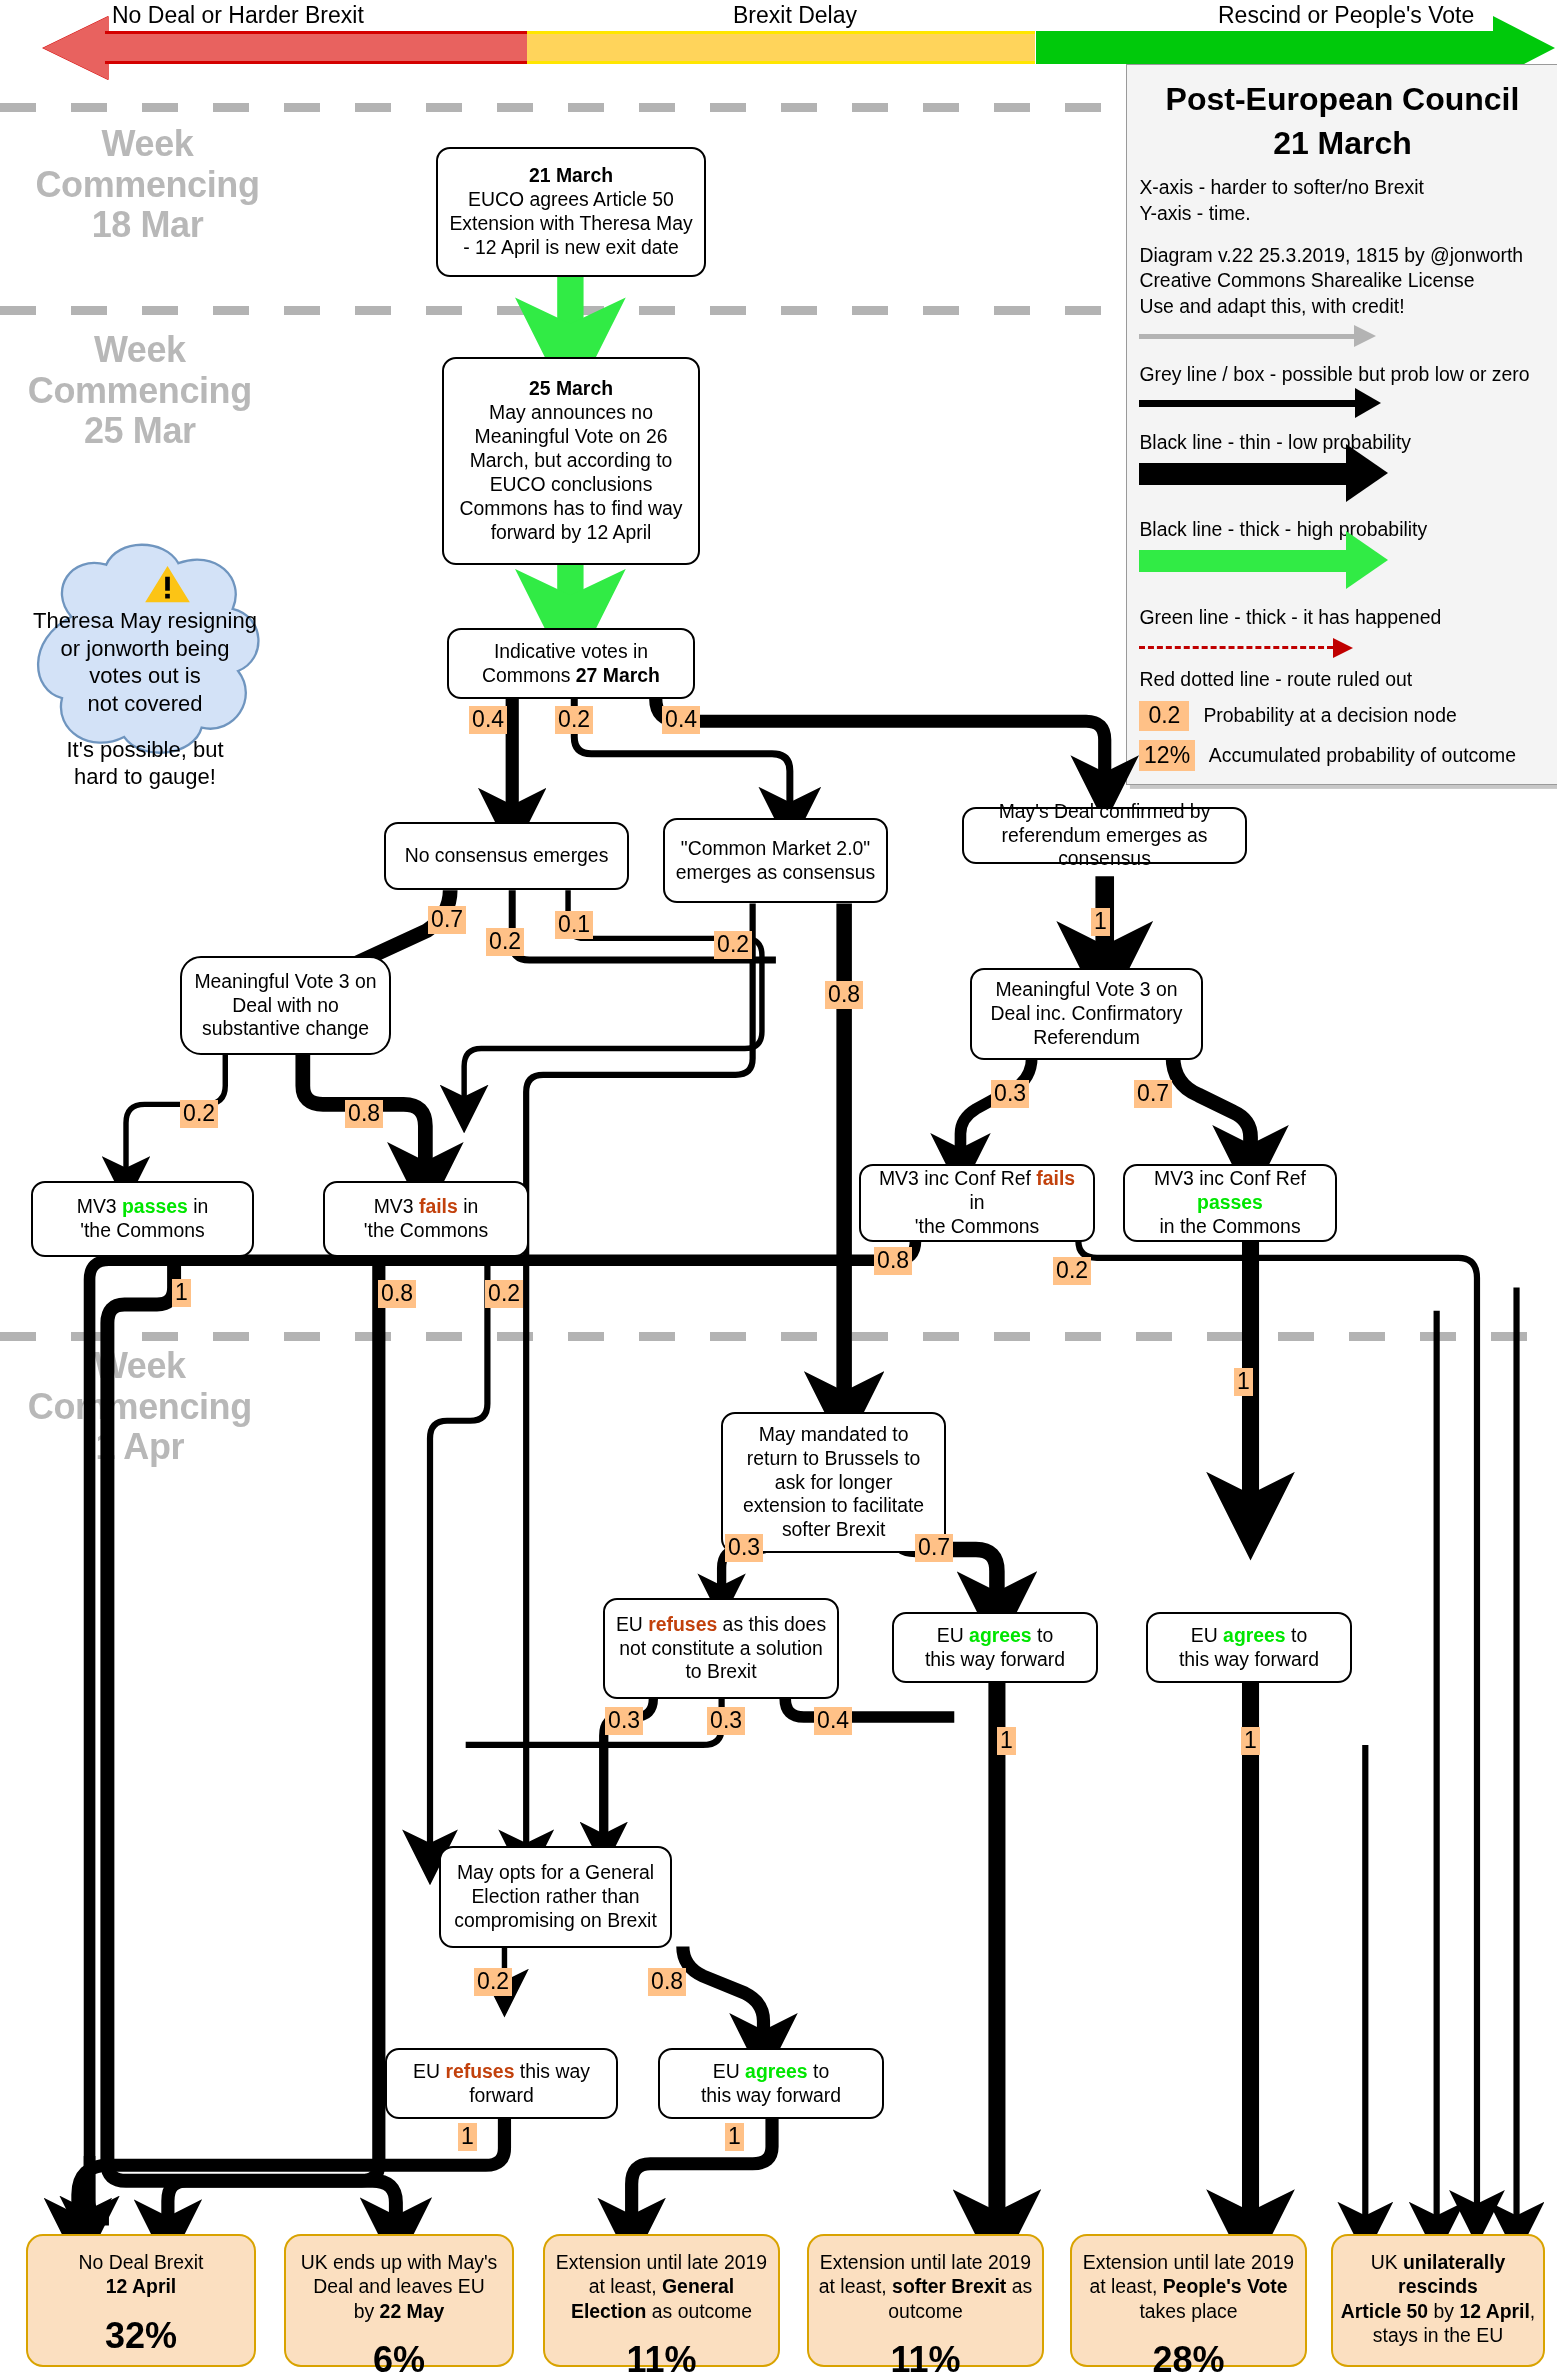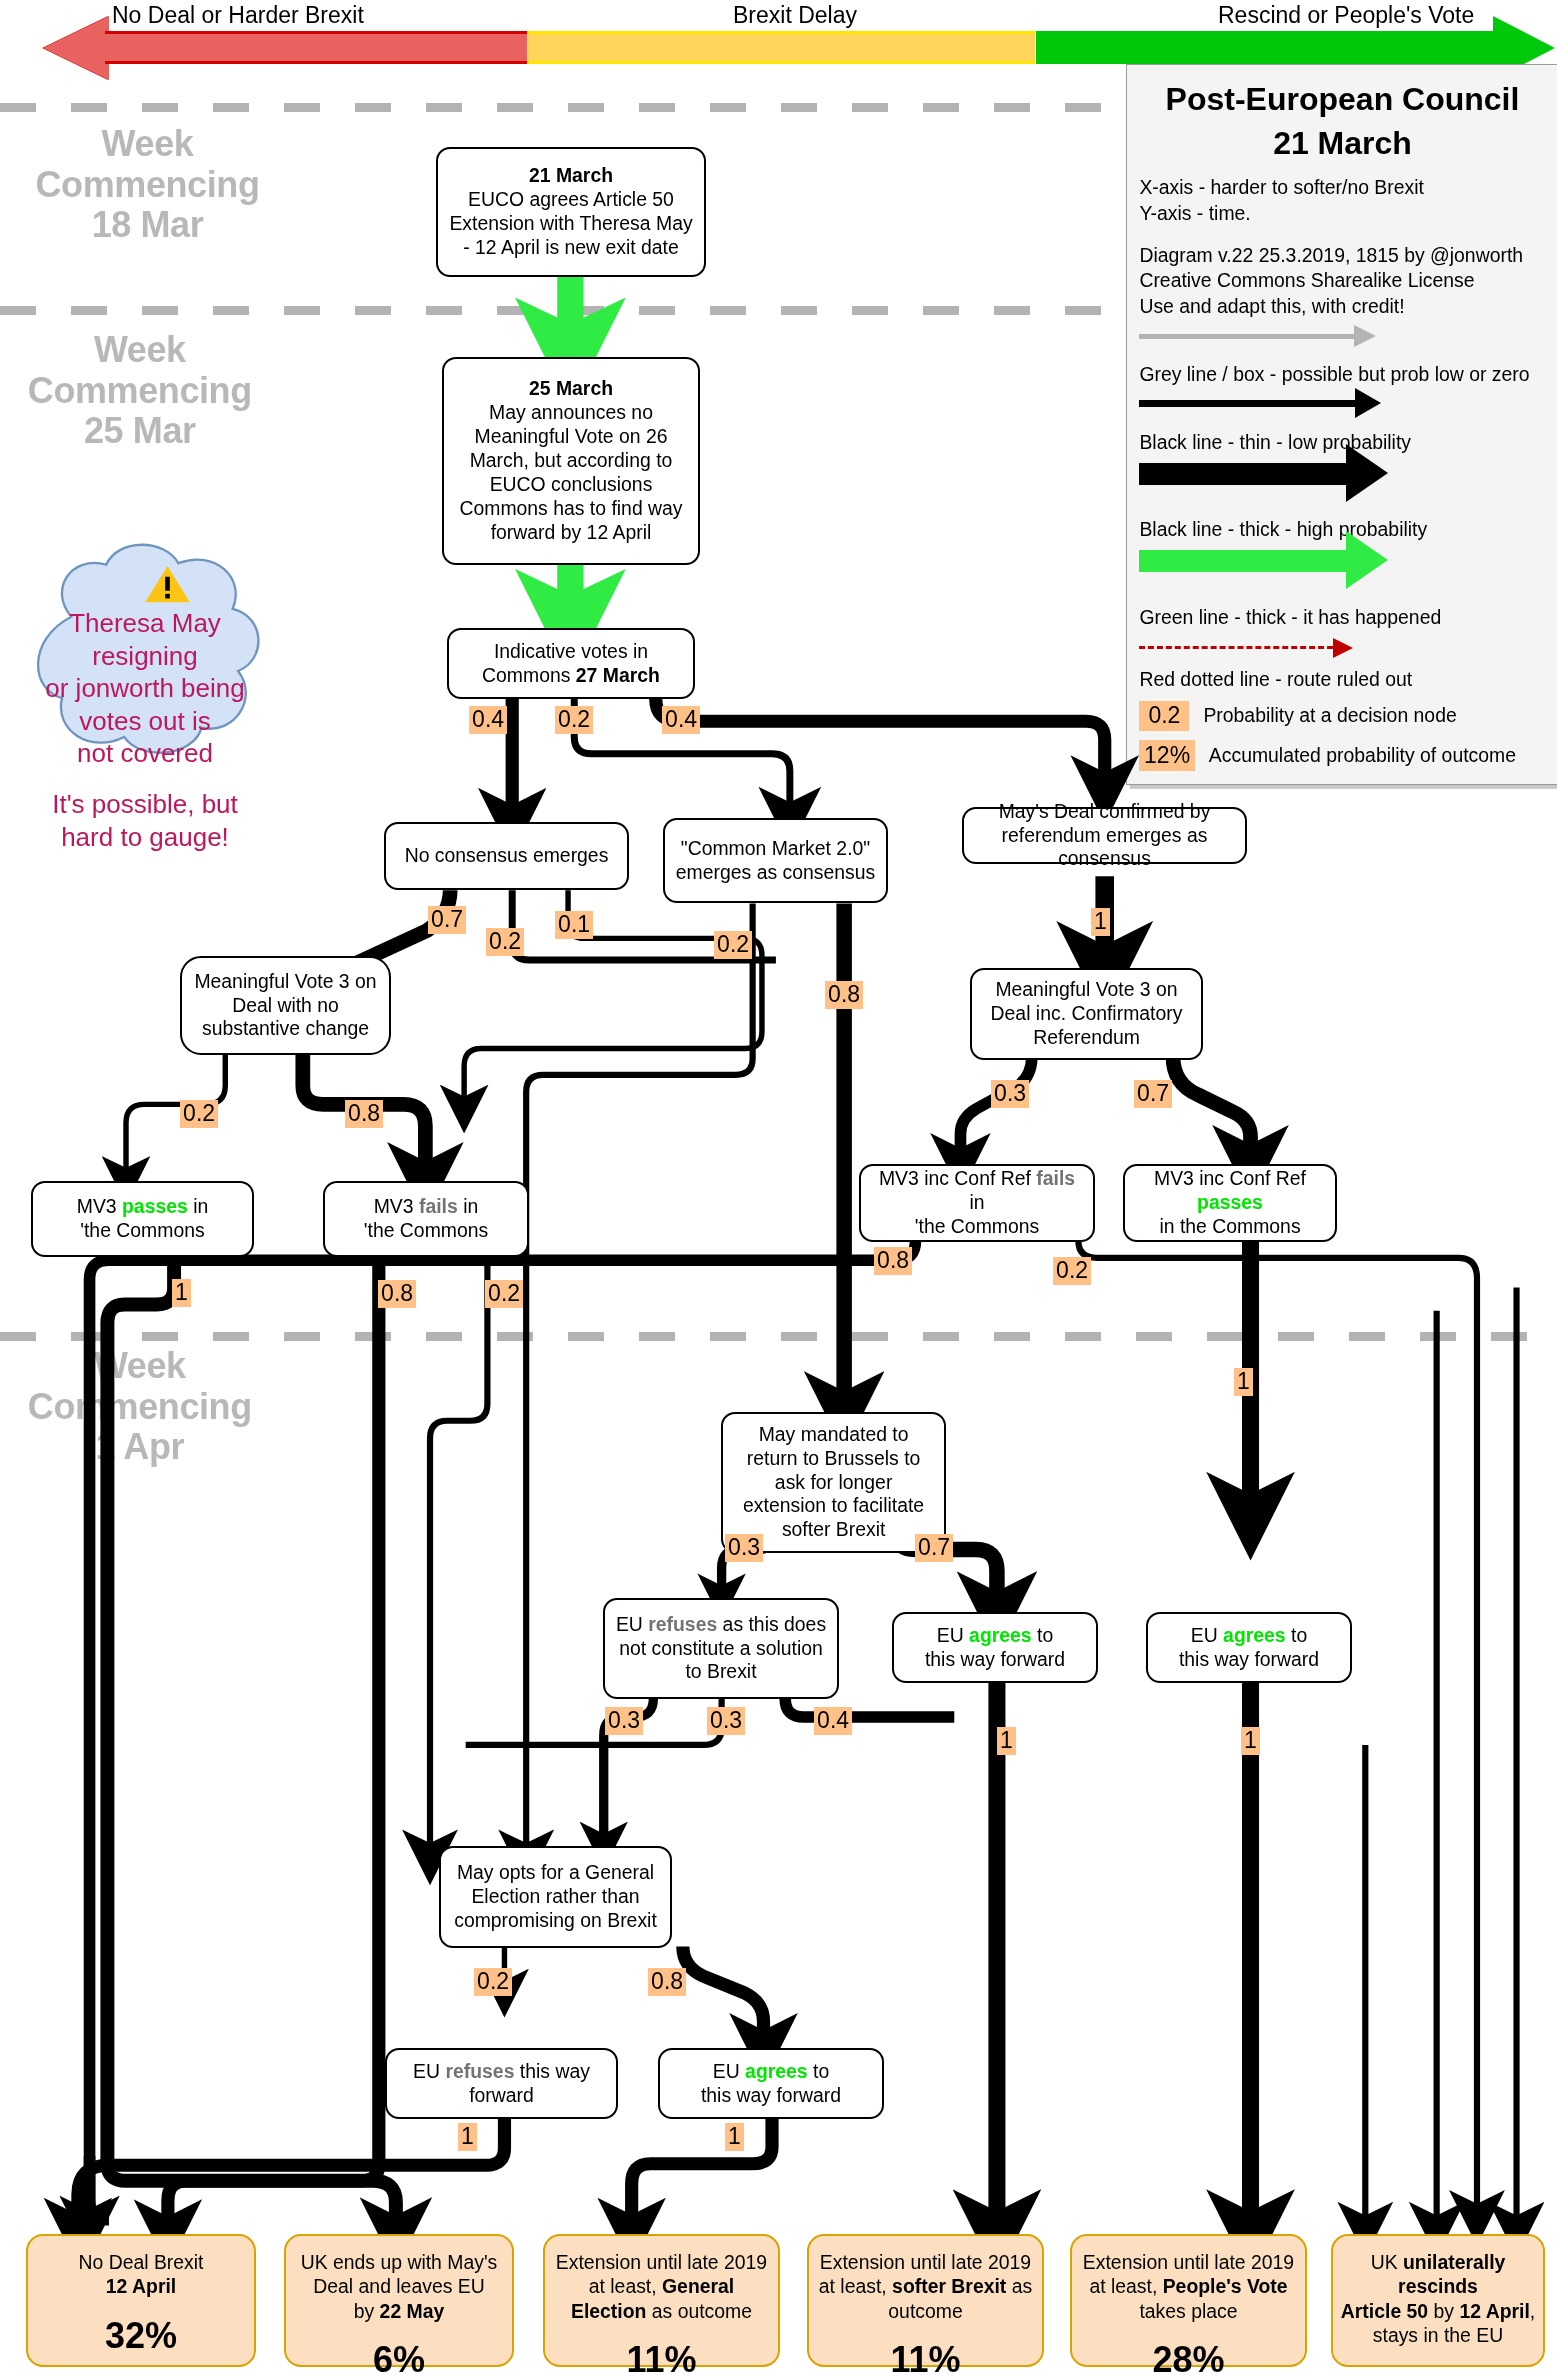--- a/index.html
+++ b/index.html
@@ -48,21 +48,21 @@
 
   
   .node {
     position:absolute; border:2.7px solid #000; border-radius:14px;
     background:#fff; text-align:center; font-size:19.4px; line-height:1.23;
     color:#000; display:flex; align-items:center; justify-content:center;
     padding:4.7px 7.8px;
   }
   .node b { font-weight:bold; }
   .pass { color:#00e600; font-weight:bold; }
-  .fail { color:#737373; font-weight:bold; }
+  .fail { color:#c2410c; font-weight:bold; }
 
   
   .outcome {
     position:absolute; border:2.7px solid #d9a300; border-radius:17px;
     background:#fbdfc0; text-align:center; font-size:19.4px; line-height:1.25;
     color:#000; padding:14px 7.8px 7.8px 7.8px;
   }
   .outcome .pct { font-size:36px; font-weight:bold; margin-top:14px; }
 
   
@@ -104,21 +104,21 @@
   .lg-key { display:flex; align-items:center; margin-top:9.3px; }
   .lg-chip { background:#ffc187; font-size:23px; padding:1.6px 4.7px; margin-right:14px; min-width:50px; text-align:center;}
 
   
   .cloud {
     position:absolute; left:17px; top:543px; width:256px; height:225px;
   }
   .cloud svg { position:absolute; left:0; top:0; }
   .cloud-text {
     position:absolute; left:15.5px; top:64px; width:225px; text-align:center;
-    font-size:26px; line-height:1.25; color:#be185d;
+    font-size:22px; line-height:1.25; color:#000000;
   }
   .warn { position:absolute; left:50%; top:22px; transform:translateX(-50%); }
 
   
   #wires { position:absolute; left:0; top:0; width:1558px; height:2377px; }
 </style>
 </head>
 <body>
 
 <div id="page">

